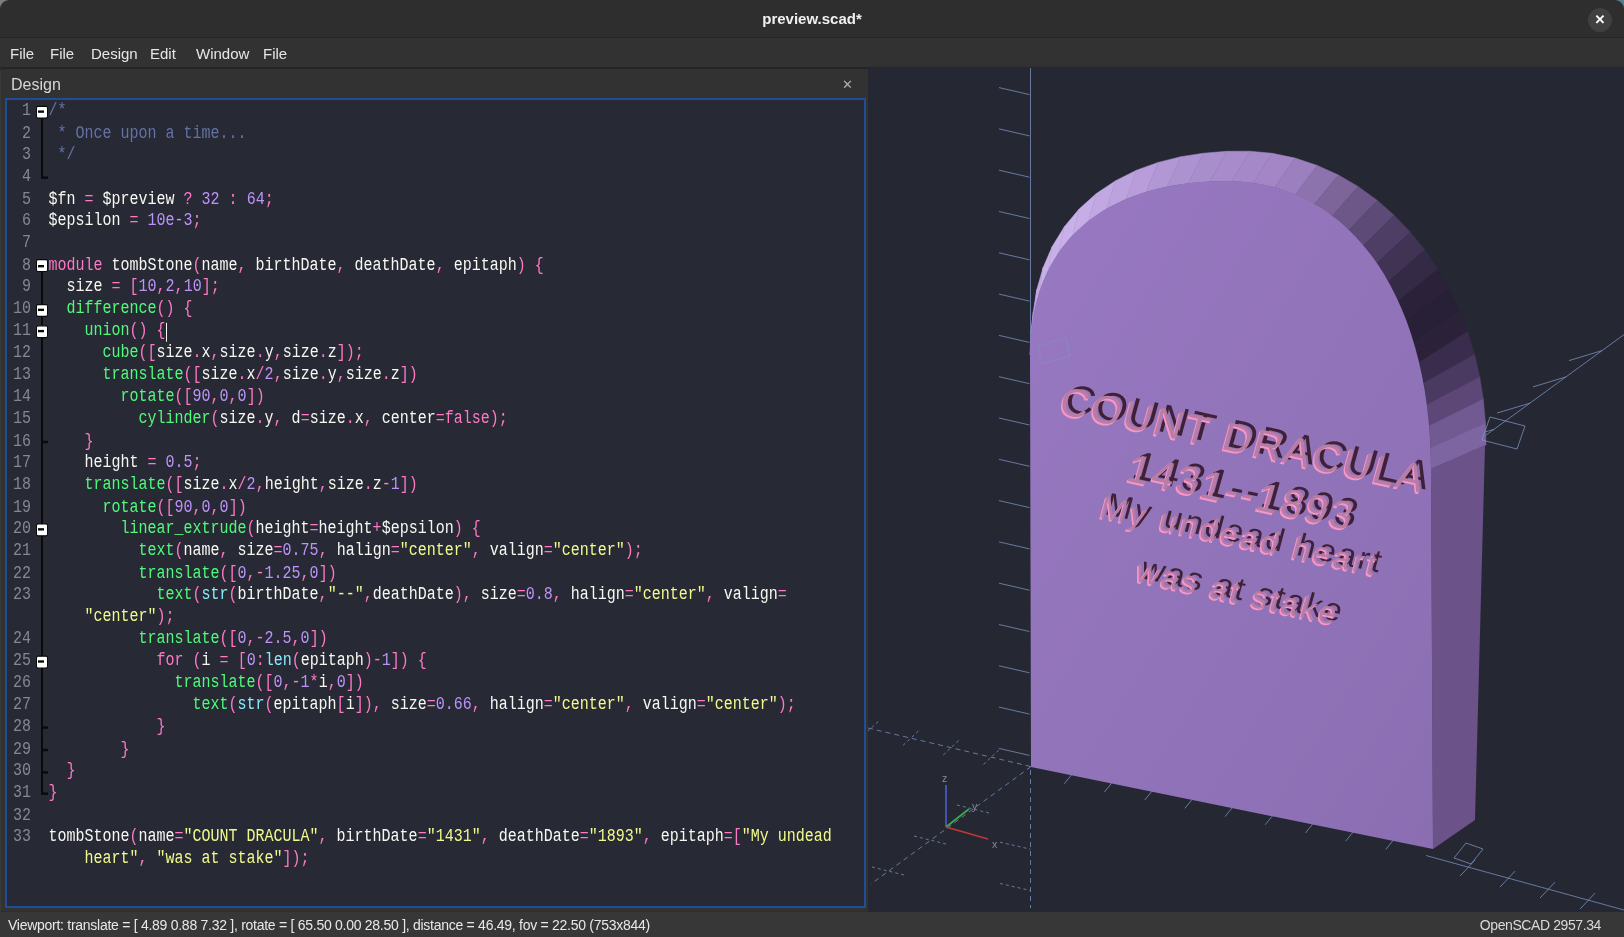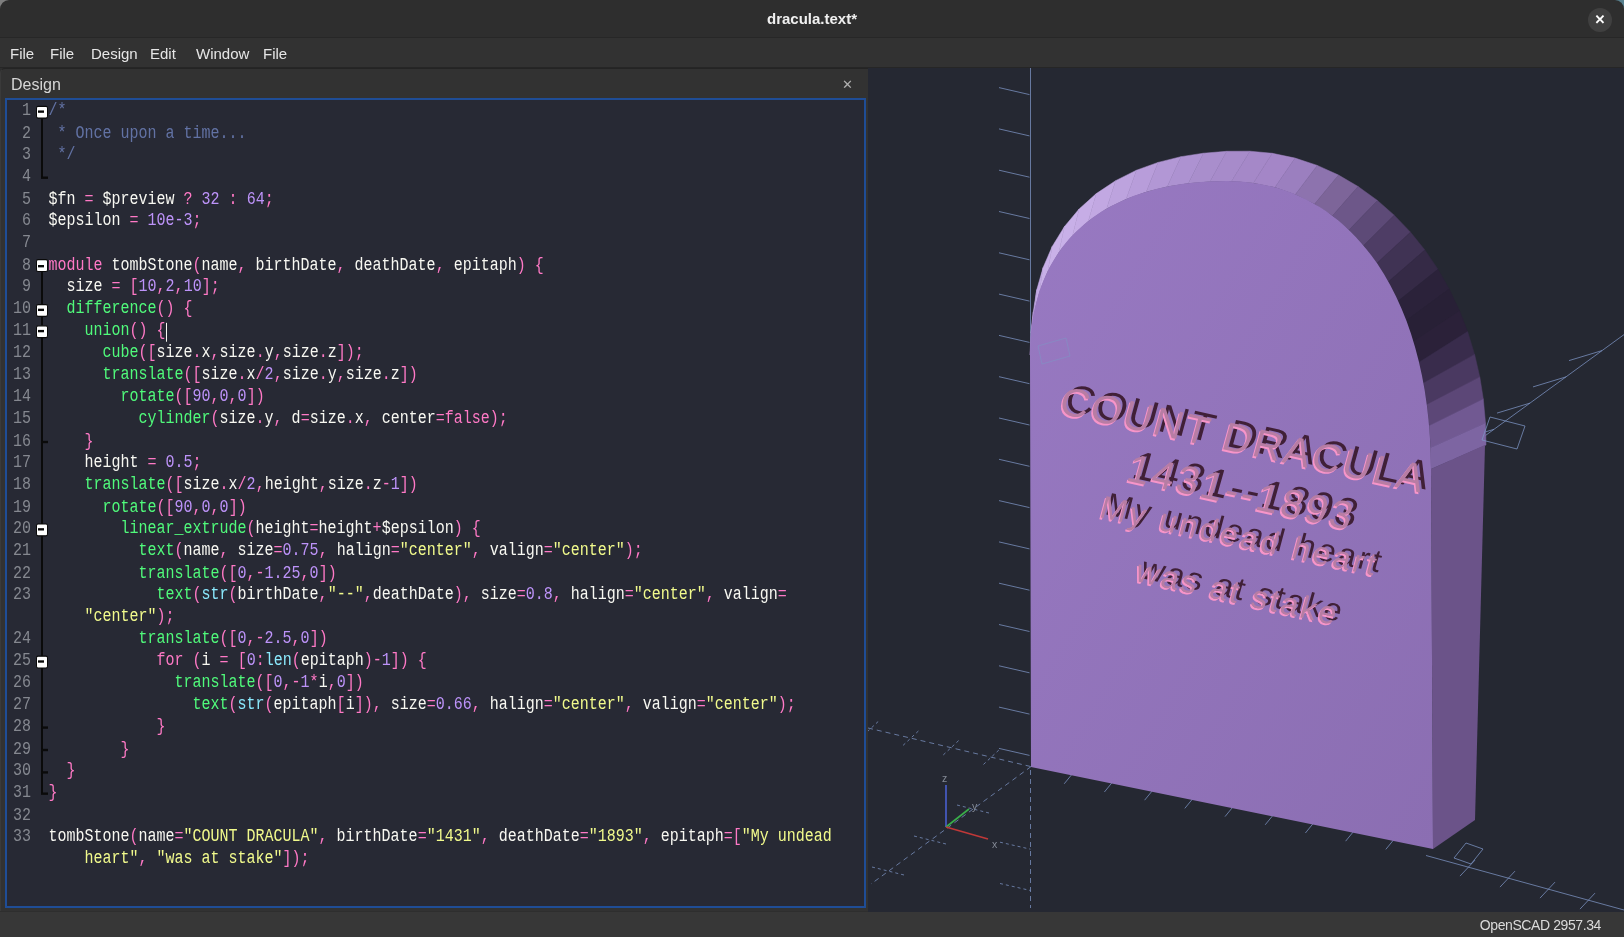--- a/index.html
+++ b/index.html
@@ -30,21 +30,21 @@
   border:1.6px solid #0a0a0a; border-radius:2px; }
 .fb::after { content:""; position:absolute; left:1.5px; top:3.2px; width:6px; height:2px; background:#0a0a0a; }
 #status { position:absolute; top:912px; left:0; width:1624px; height:25px; background:#373737; }
 #status .l { position:absolute; left:8px; top:5px; color:#e8e8e8; font-size:14px; letter-spacing:-0.27px; }
 #status .rr { position:absolute; right:23px; top:5px; color:#dadada; font-size:14px; letter-spacing:-0.4px; }
 </style></head>
 <body>
 <div id="win">
 <div id="corners"></div>
 <div id="title">
-      <div class="t">dracula.text*</div>
+      <div class="t">preview.scad*</div>
       <div id="close">✕</div>
     </div>
 <div id="menu">
       <span style="left:10px">File</span>
       <span style="left:50px">File</span>
       <span style="left:91px">Design</span>
       <span style="left:150px">Edit</span>
       <span style="left:196px">Window</span>
       <span style="left:263px">File</span>
     </div>
@@ -226,14 +226,15 @@
       </g>
 <g font-family="Liberation Sans, sans-serif" font-size="10.5px" fill="#848a96">
         <text x="942" y="782">z</text>
         <text x="972" y="810">y</text>
         <text x="992" y="848">x</text>
       </g>
 <polygon points="1482,440 1490,417 1525,426 1517,449" fill="none" stroke="#7e95c5" stroke-width="1" opacity="0.75"></polygon>
 <polygon points="1454,858 1466,843 1483,849 1471,864" fill="none" stroke="#7e95c5" stroke-width="1" opacity="0.75"></polygon>
 </svg>
 <div id="status">
+      <span class="l">Viewport: translate = [ 4.89 0.88 7.32 ], rotate = [ 65.50 0.00 28.50 ], distance = 46.49, fov = 22.50 (753x844)</span>
       <span class="rr">OpenSCAD 2957.34</span>
     </div>
 </div>
 </body></html>

